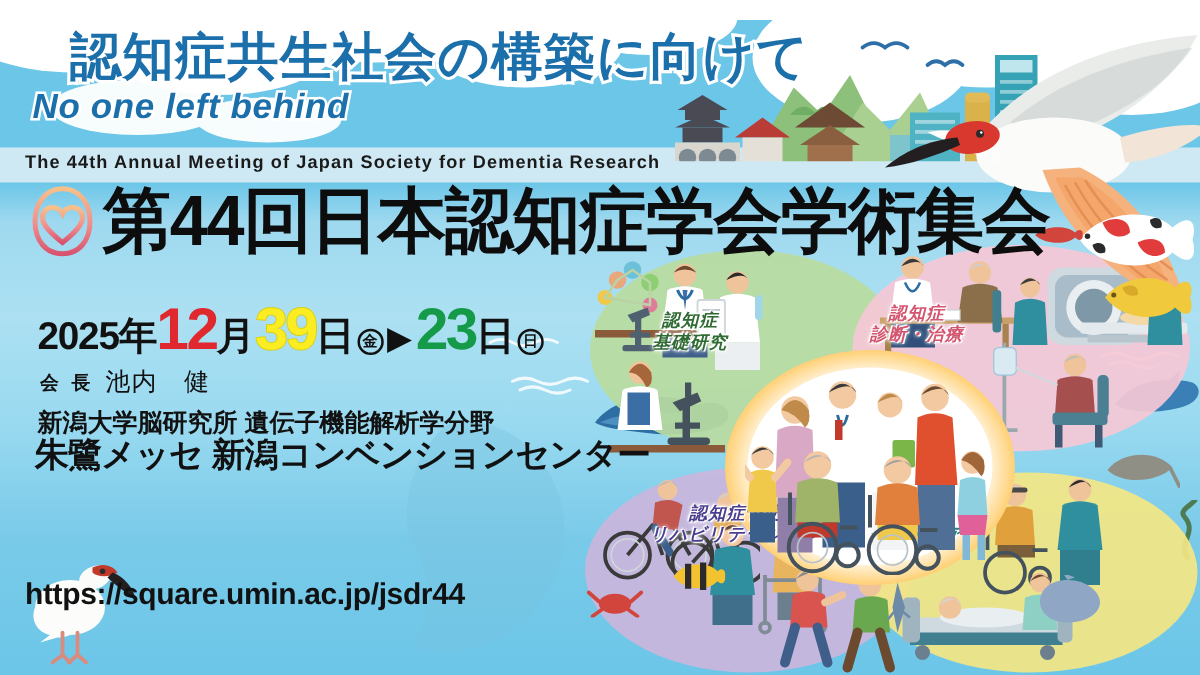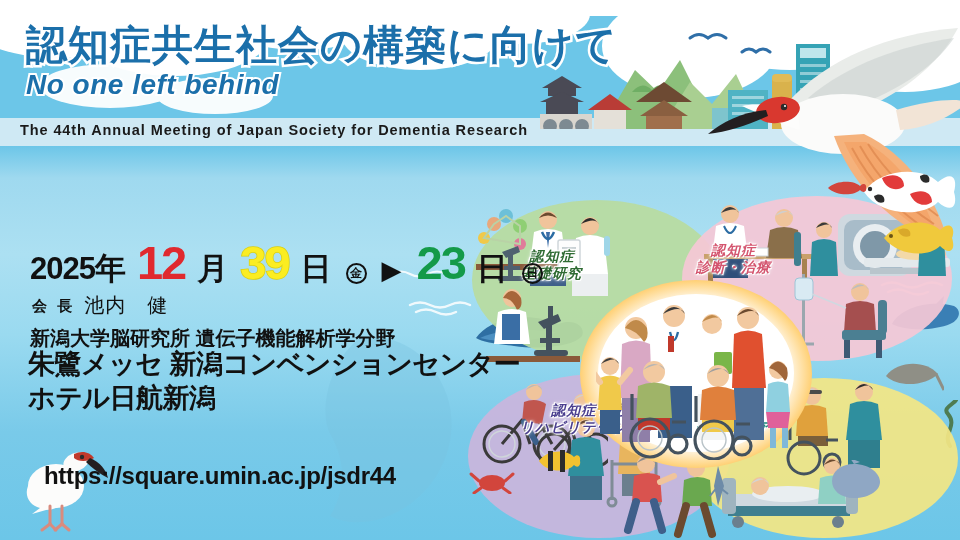--- a/index.html
+++ b/index.html
@@ -24,20 +24,21 @@
     background:#cfe9f4;
   }
 
   
   .headline-wrap { position:absolute; left:26px; top:24px; z-index:14; }
   .headline-jp {
     font-size:41px; font-weight:bold; color:#1b6faa;
     letter-spacing:1px; line-height:1.05; white-space:nowrap;
     -webkit-text-stroke:5px #ffffff; paint-order:stroke fill;
     text-shadow:0 2px 0 rgba(255,255,255,.9);
+    margin-left:30px;
   }
   .headline-en {
     font-size:28px; font-weight:bold; color:#1b6faa; font-style:italic;
     letter-spacing:.5px; line-height:1.15; margin-top:2px; white-space:nowrap;
     -webkit-text-stroke:4px #ffffff; paint-order:stroke fill;
   }
   .eng-sub {
     position:absolute; left:20px; top:122px; z-index:15;
     font-size:14.5px; font-weight:bold; color:#1a1a1a;
     letter-spacing:.9px; white-space:nowrap;
@@ -52,21 +53,21 @@
   .maintitle {
     font-size:57px; font-weight:bold; color:#0d0d0d;
     letter-spacing:-1px; line-height:1; white-space:nowrap;
     transform:scaleX(.96); transform-origin:left center;
   }
 
   
   .dateline {
     position:absolute; left:30px; top:244px; z-index:16;
     display:flex; align-items:baseline; white-space:nowrap;
-    font-weight:bold; color:#111;gap:12px;
+    font-weight:bold; color:#111;
   }
   .d-year { font-size:31px; letter-spacing:-1px; }
   .d-m    { font-size:47px; color:#e0292e; letter-spacing:-2px; line-height:.8; }
   .d-mu   { font-size:31px; }
   .d-d1   { font-size:47px; color:#fbed21; letter-spacing:-2px; line-height:.8;
             -webkit-text-stroke:1.5px #d9cf12; paint-order:stroke fill; }
   .d-du   { font-size:31px; }
   .d-arrow{ font-size:26px; margin:0 3px; }
   .d-d2   { font-size:47px; color:#149a49; letter-spacing:-2px; line-height:.8; }
   .dow {
@@ -91,21 +92,21 @@
 
   
   .venue {
     position:absolute; left:28px; top:348px; z-index:16;
     font-size:27px; font-weight:bold; color:#111; line-height:1.25;
     white-space:nowrap; letter-spacing:-.5px;
   }
 
   
   .url {
-    position:absolute; left:44px; top:462px; z-index:17;
+    position:absolute; left:20px; top:462px; z-index:17;
     font-size:24px; font-weight:bold; color:#111; letter-spacing:-.3px; white-space:nowrap;
   }
 
   
   .collage { position:absolute; left:468px; top:196px; width:500px; height:344px; z-index:8; }
   .zone {
     position:absolute; border-radius:50%;
     filter:blur(0px);
   }
   .zone-green  { left:4px;   top:4px;   width:250px; height:160px; background:#b9dca0; opacity:.92; }
@@ -339,20 +340,34 @@
   </svg>
 
   <div class="engband"></div>
 
   <div class="headline-wrap">
     <div class="headline-jp">認知症共生社会の構築に向けて</div>
     <div class="headline-en">No one left behind</div>
   </div>
   <div class="eng-sub">The 44th Annual Meeting of Japan Society for Dementia Research</div>
 
+  <div class="maintitle-row">
+    <svg class="logomark" viewBox="0 0 56 62">
+      <defs>
+        <linearGradient id="lg" x1="0" y1="0" x2="0" y2="1">
+          <stop offset="0%" stop-color="#f6c08a"></stop>
+          <stop offset="55%" stop-color="#ef8e8e"></stop>
+          <stop offset="100%" stop-color="#d9536f"></stop>
+        </linearGradient>
+      </defs>
+      <path d="M28 5 C42 5 50 17 50 31 C50 47 41 57 28 57 C15 57 6 47 6 31 C6 17 14 5 28 5 Z" fill="none" stroke="url(#lg)" stroke-width="4"></path>
+      <path d="M28 48 C18 40 12 34 12 28 C12 23 16 20 20 20 C23.5 20 26.5 22 28 25 C29.5 22 32.5 20 36 20 C40 20 44 23 44 28 C44 34 38 40 28 48 Z" fill="none" stroke="url(#lg)" stroke-width="4"></path>
+    </svg>
+    <div class="maintitle">第44回日本認知症学会学術集会</div>
+  </div>
 
   <div class="dateline">
     <span class="d-year">2025年</span>
     <span class="d-m">12</span>
     <span class="d-mu">月</span>
     <span class="d-d1">39</span>
     <span class="d-du">日</span>
     <span class="dow">金</span>
     <span class="d-arrow">▶</span>
     <span class="d-d2">23</span>
@@ -361,21 +376,20 @@
   </div>
 
   <div class="chair">
     <span class="chair-label">会 長</span>
     <span class="chair-name">池内　健</span>
   </div>
   <div class="affil">新潟大学脳研究所 遺伝子機能解析学分野</div>
 
   <div class="venue">
     <div>朱鷺メッセ 新潟コンベンションセンター</div>
-    <div>ホテル日航新潟</div>
   </div>
 
   <div class="ibis-stand">
     <svg width="86" height="96" viewBox="0 0 86 96">
       <ellipse cx="34" cy="46" rx="28" ry="22" fill="#fcfcfb"></ellipse>
       <path d="M6 46 C2 56 8 66 18 68 L10 74 L24 70 C36 70 46 62 48 52 Z" fill="#fcfcfb"></path>
       <ellipse cx="54" cy="22" rx="13" ry="9" fill="#fbfbfa" transform="rotate(-20 54 22)"></ellipse>
       <path d="M52 14 C60 10 68 12 72 18 C66 22 56 22 52 18 Z" fill="#c0392b"></path>
       <circle cx="60" cy="17" r="2.2" fill="#2b2b2b"></circle>
       <path d="M68 18 C78 22 84 30 86 38 C78 34 70 28 64 22 Z" fill="#231f20"></path>

